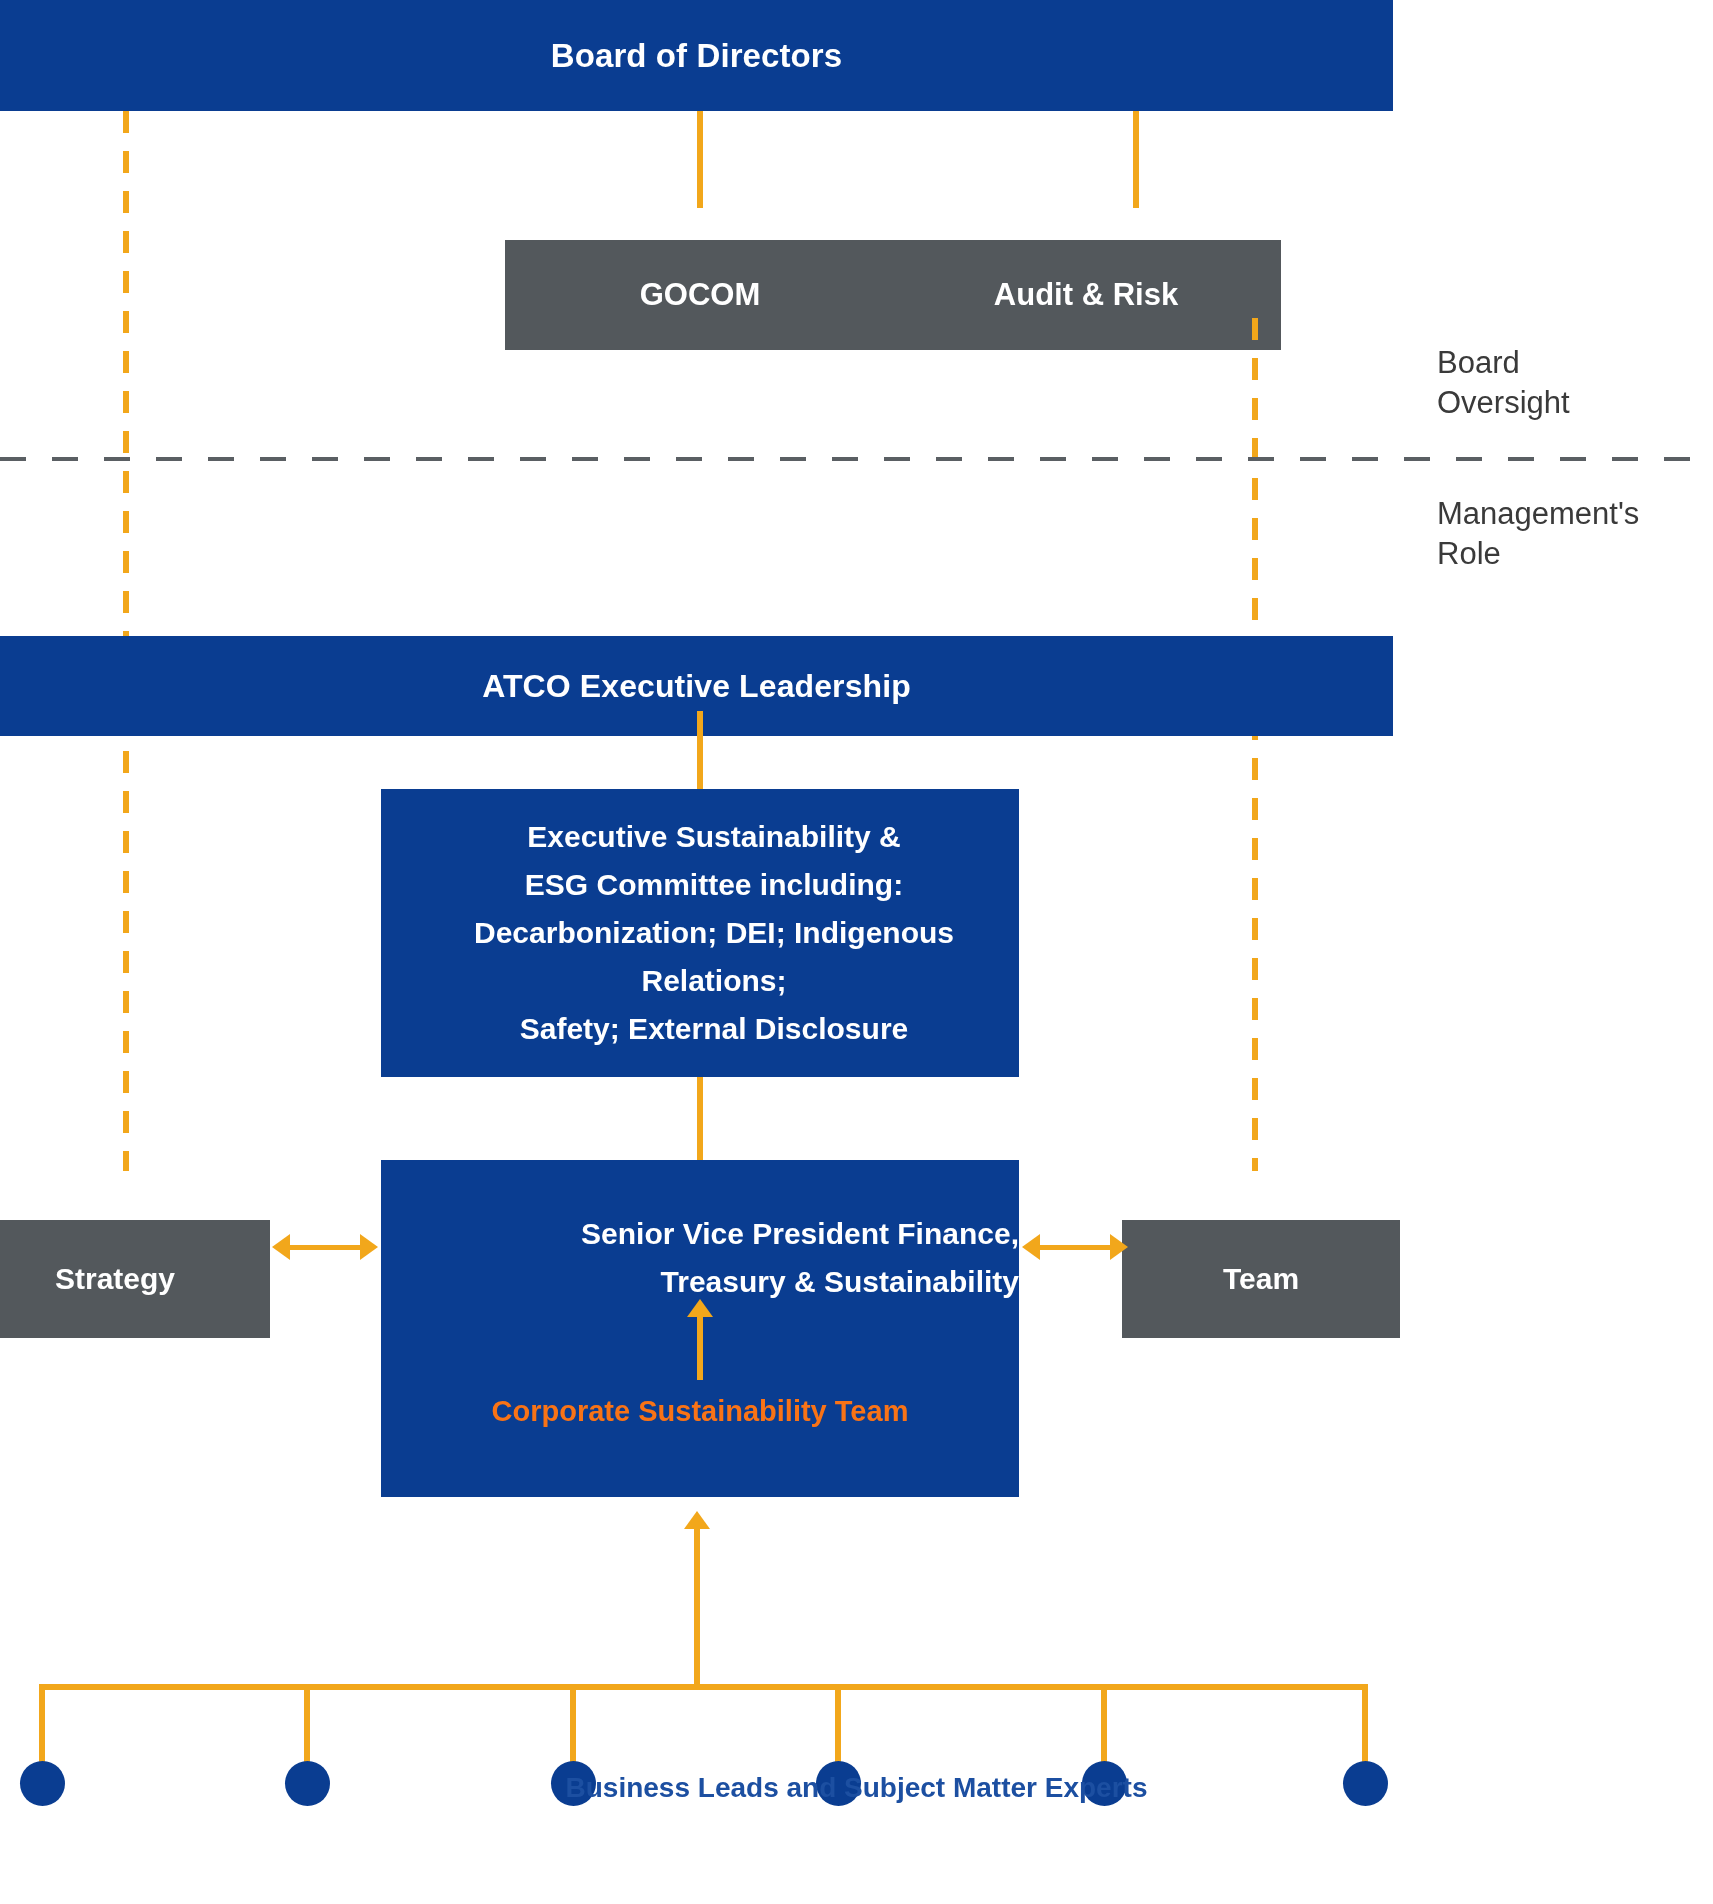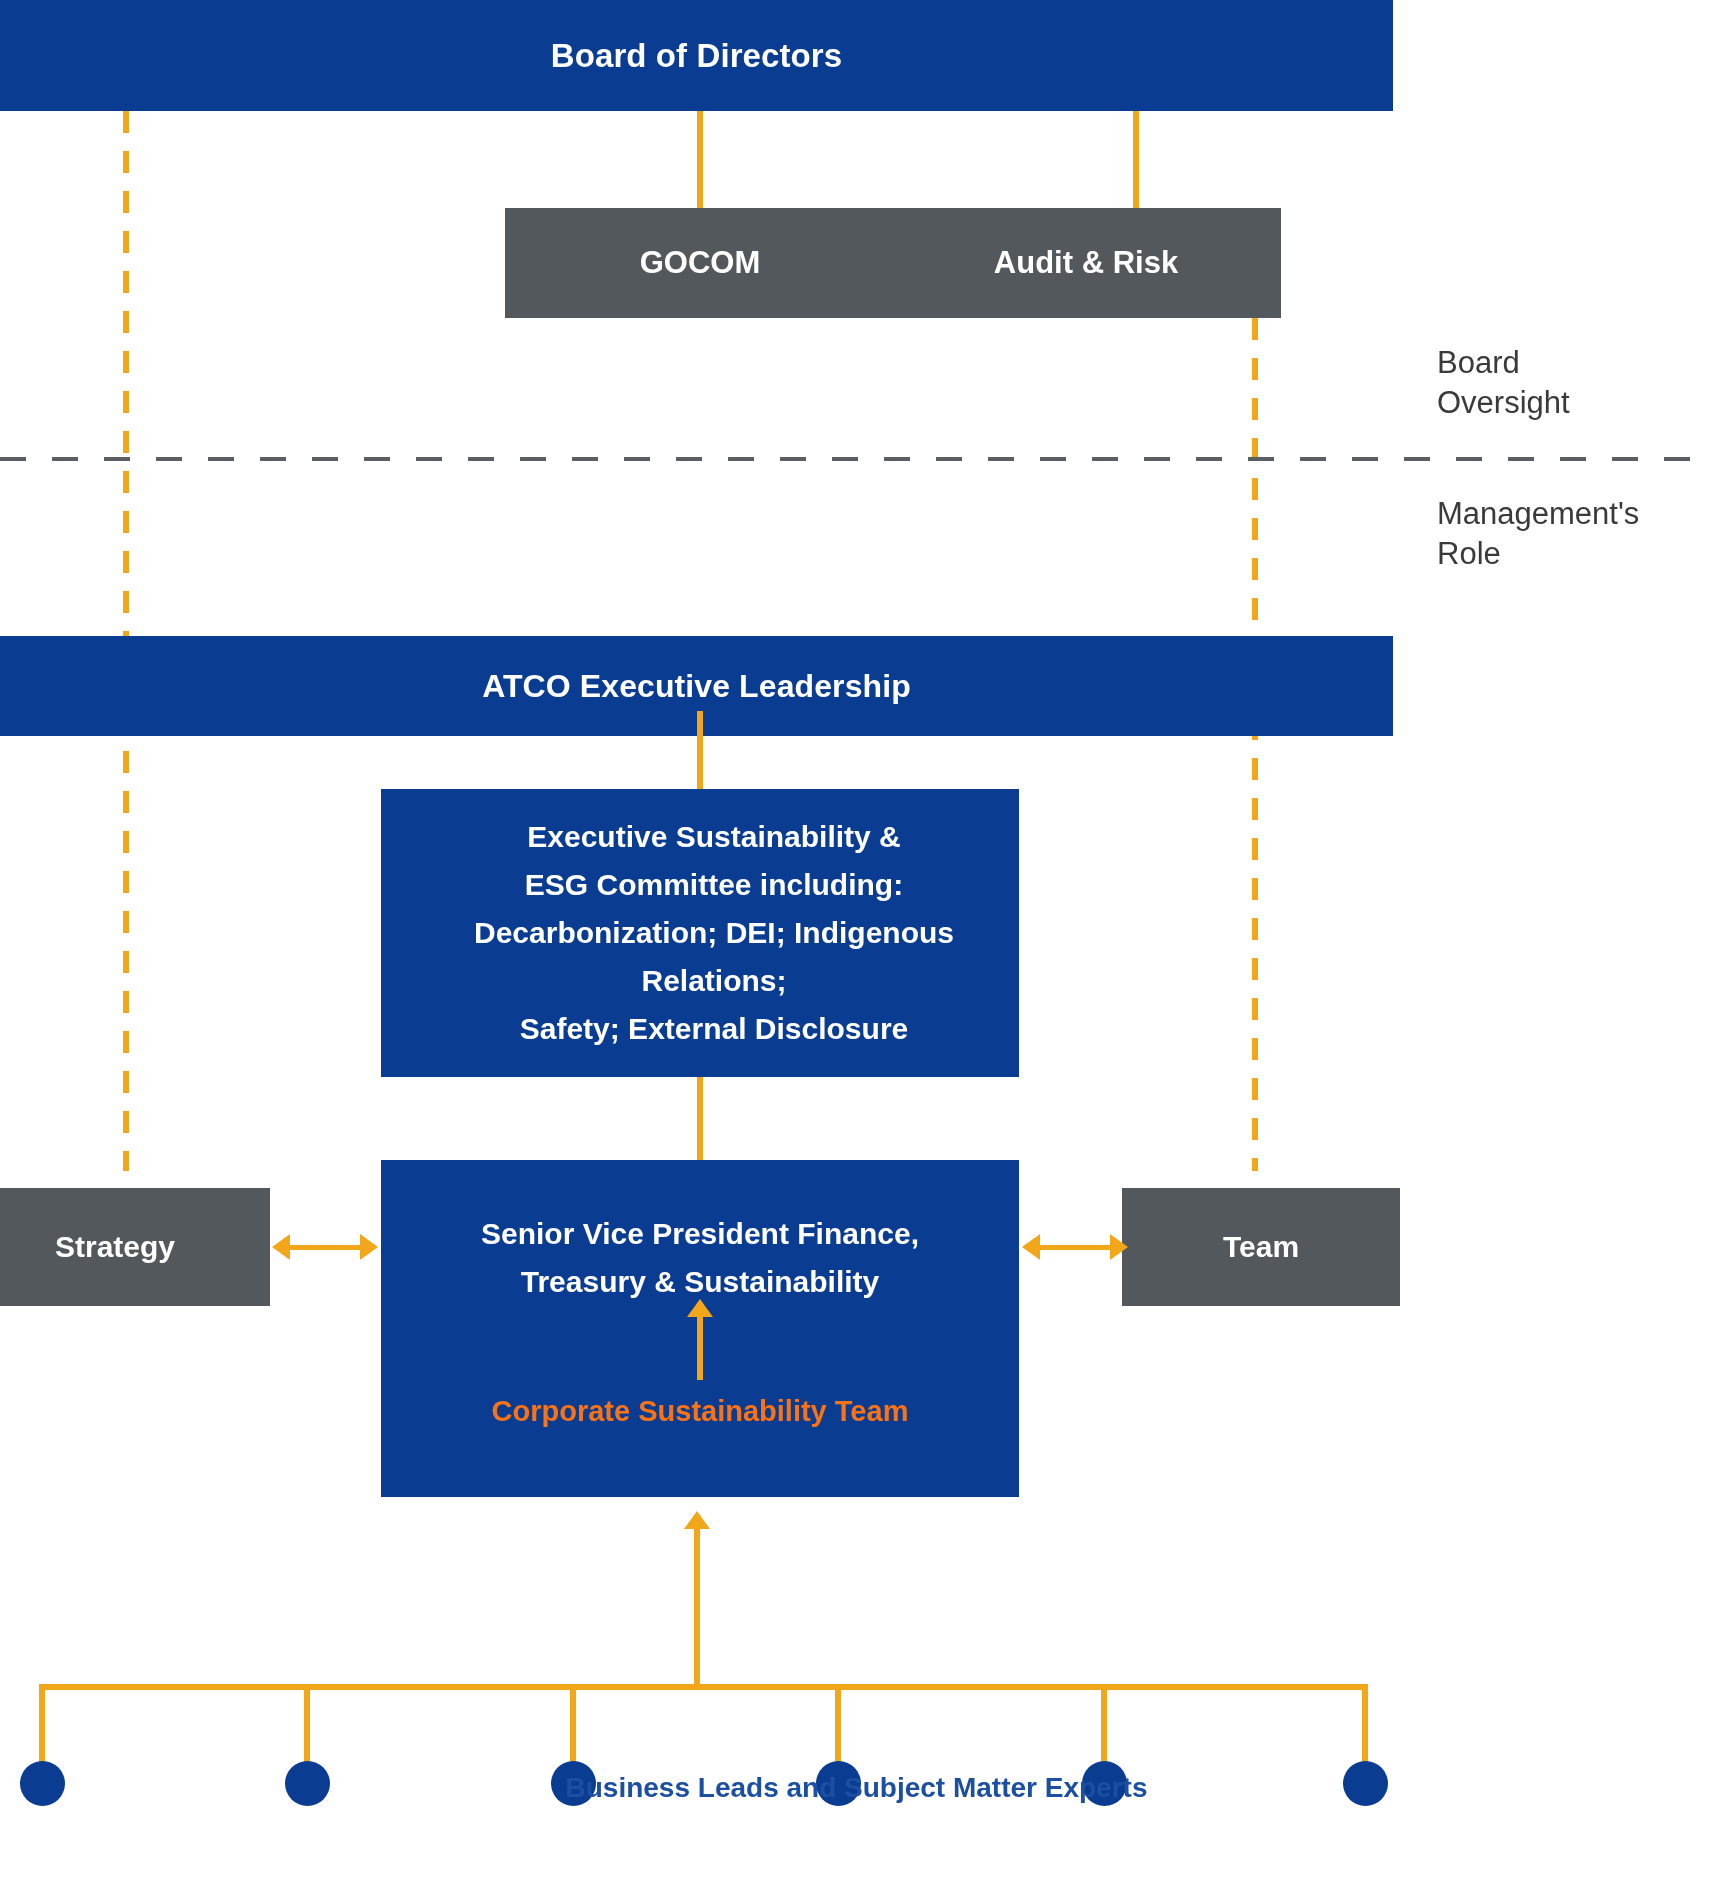--- a/index.html
+++ b/index.html
@@ -42,20 +42,21 @@
   }
   .grey-box {
     position: absolute;
     background: #53585C;
     color: #ffffff;
     display: flex;
     align-items: center;
     justify-content: center;
     text-align: right;
     font-weight: bold;
+    margin-top: 32px;
   }
   .vline {
     position: absolute;
     background: #F2A71B;
     width: 6px;
   }
   .hline {
     position: absolute;
     background: #F2A71B;
     height: 6px;
@@ -140,21 +141,21 @@
   #strategy-box   { left: -40px;  top: 1188px; width: 310px; height: 118px; font-size: 30px; }
   #risk-box       { left: 1122px; top: 1188px; width: 278px; height: 118px; font-size: 30px; }
 
   #svp-title {
     position: absolute;
     left: 0; right: 0; top: 50px;
     color: #ffffff;
     font-weight: bold;
     font-size: 30px;
     line-height: 48px;
-    text-align: center;
+    text-align: right;
   }
   #svp-team {
     position: absolute;
     left: 0; right: 0; top: 235px;
     color: #f97316;
     font-weight: bold;
     font-size: 29px;
     text-align: center;
   }
 </style>

